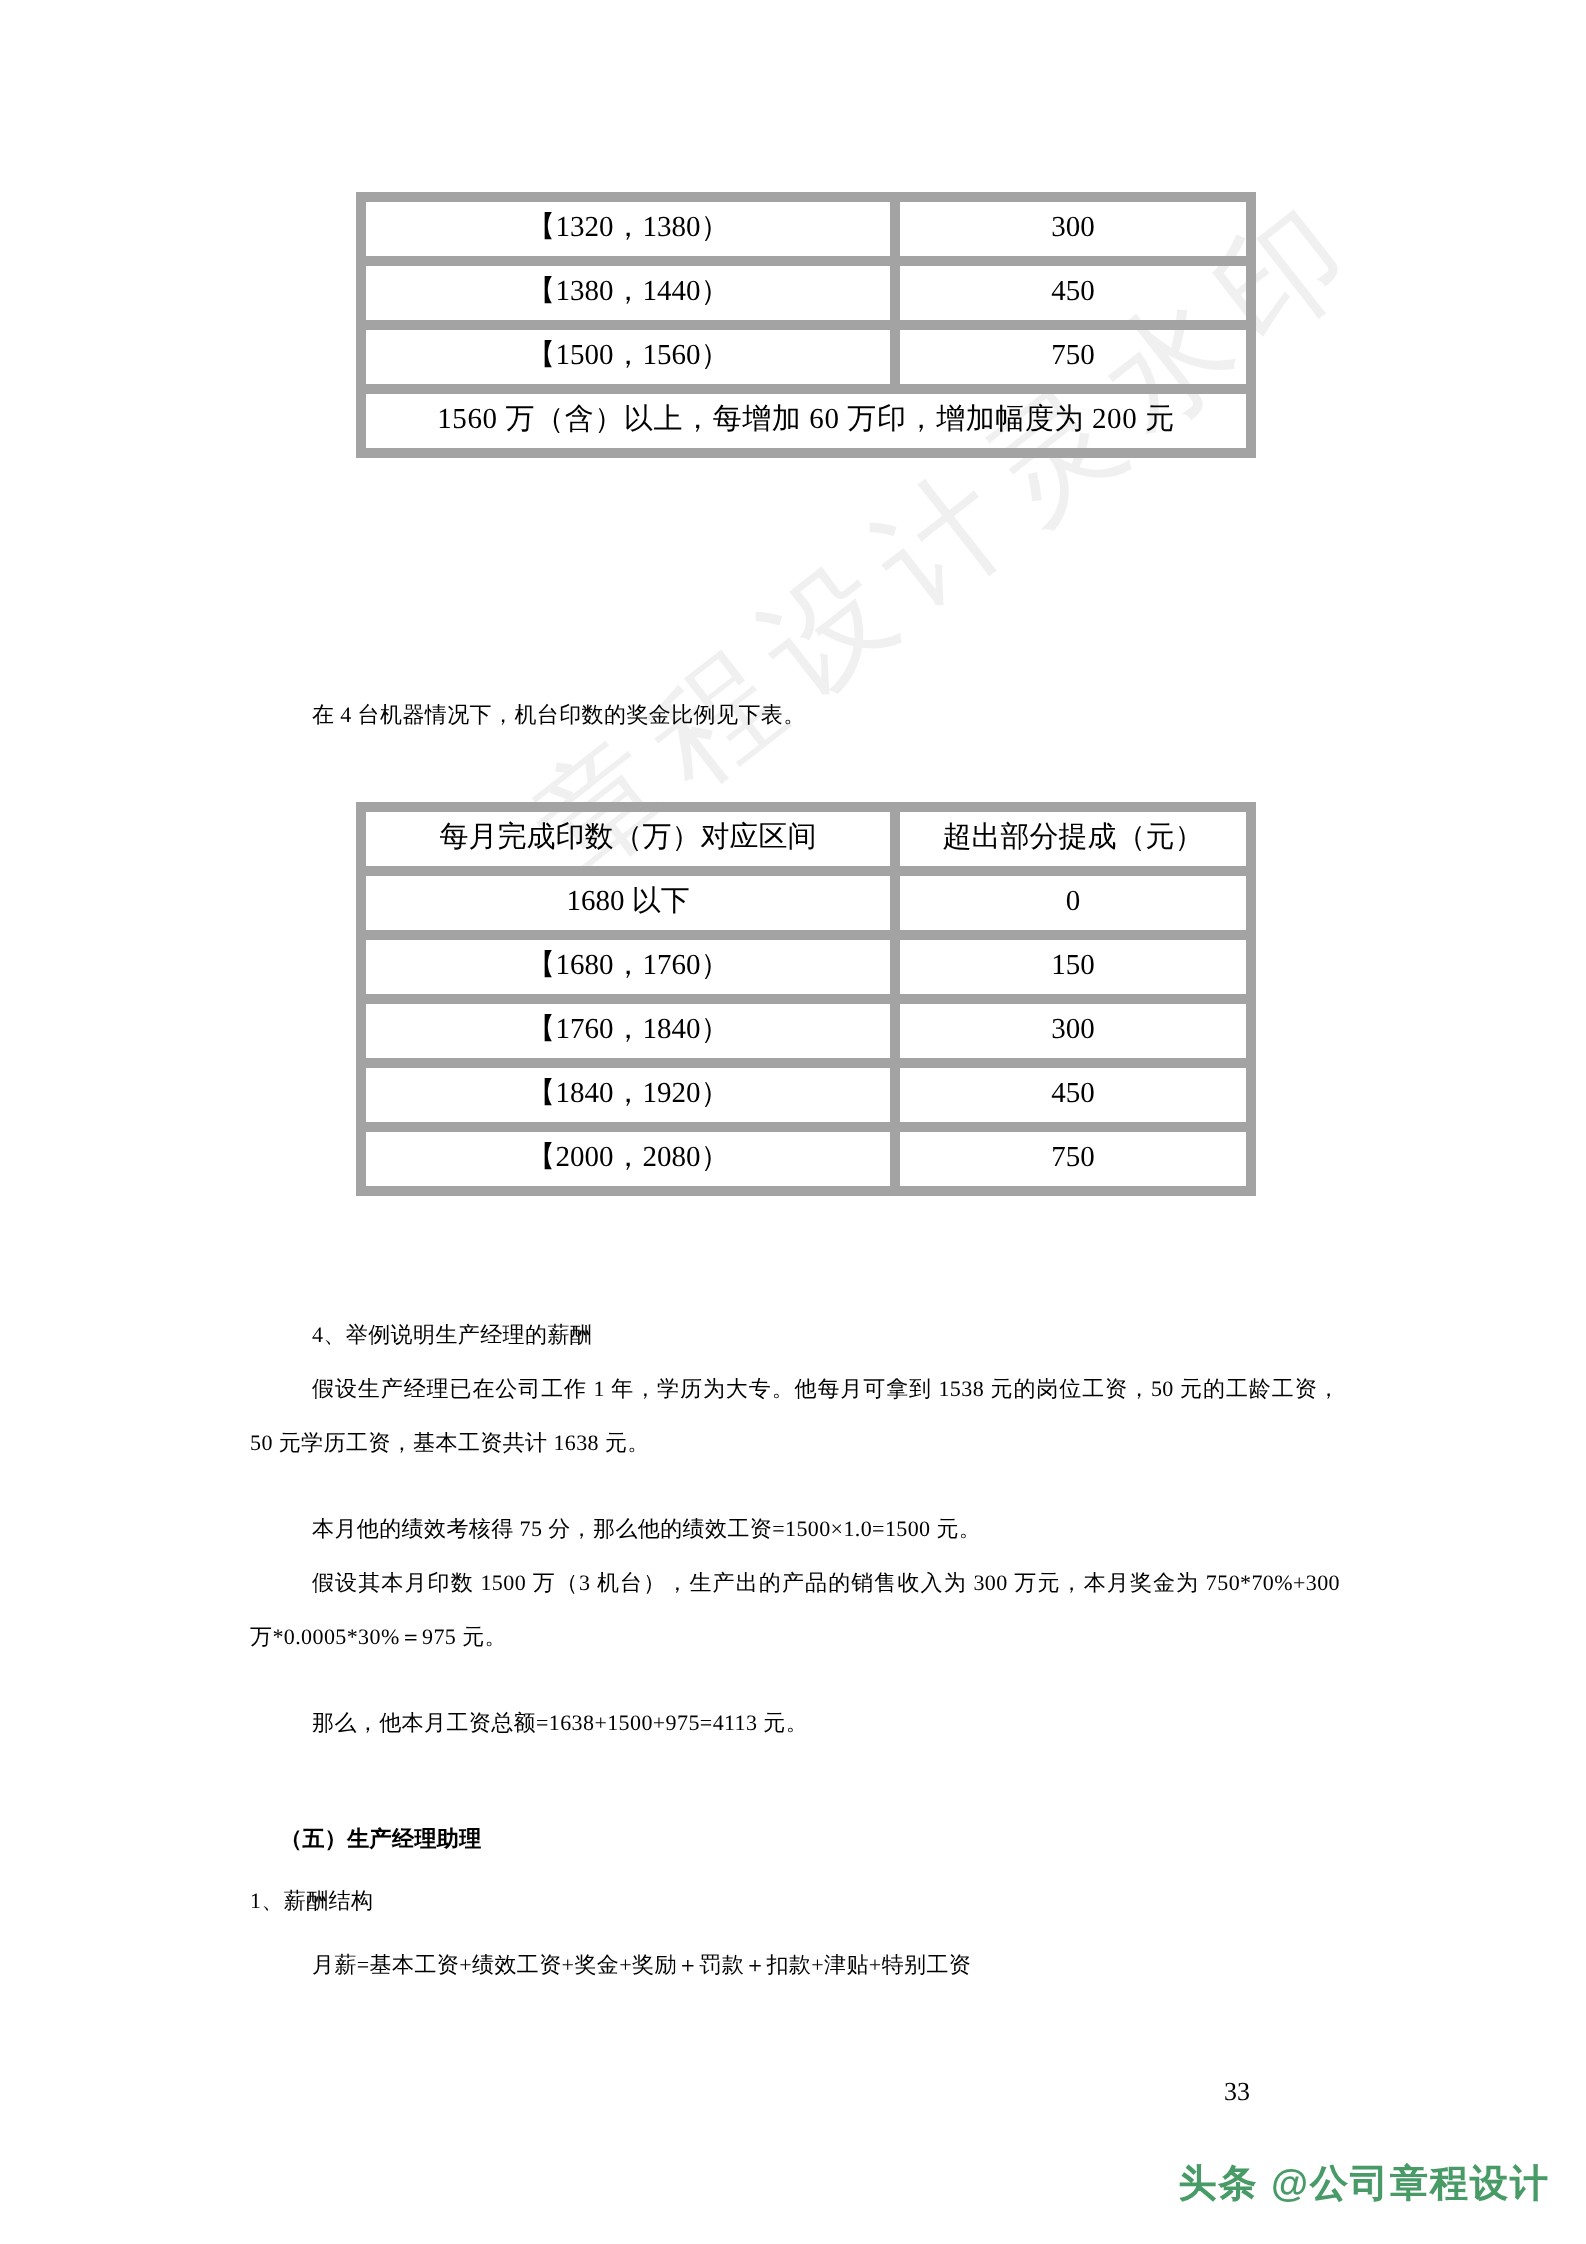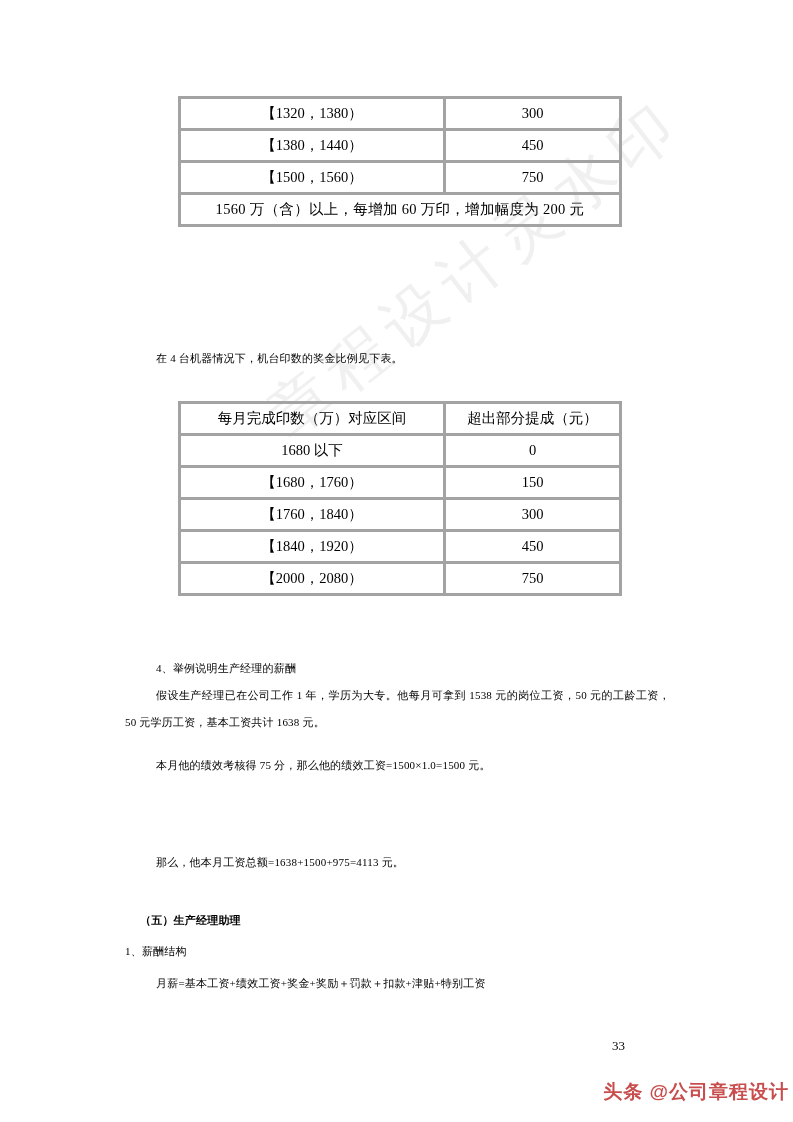--- a/index.html
+++ b/index.html
@@ -58,21 +58,21 @@
   }
 
   
   .doc-table {
     position: absolute;
     border-collapse: collapse;
     table-layout: fixed;
     background: transparent;
   }
   .doc-table td {
-    border: 3px solid #a3a3a3;
+    border: 5px solid #a3a3a3;
     text-align: center;
     vertical-align: middle;
     font-size: 14.5px;
     line-height: 1.2;
     padding: 0;
     background: transparent;
   }
   .doc-table td.col-a { width: 262px; }
   .doc-table td.col-b { width: 173px; }
   .doc-table td.full  { }
@@ -136,26 +136,26 @@
     padding-right: 0;
     font-size: 13px;
   }
   #page-number-inner {
     display: inline-block;
     margin-left: 555px;
   }
 
   #footer-watermark {
     position: absolute;
-    right: 4px;
+    right: 18px;
     top: 1079px;
     font-family: "Liberation Sans", "DejaVu Sans", sans-serif;
     font-size: 19px;
     font-weight: bold;
-    color: #b91c1c;
+    color: #15803d;
     opacity: 0.78;
     letter-spacing: 1px;
     white-space: nowrap;
     text-shadow: 0 0 1px rgba(255,255,255,0.9);
   }
 </style>
 </head>
 <body>
 
 <div class="page">
@@ -216,20 +216,21 @@
         </tr>
       </tbody>
     </table>
 
     <div class="para indent" id="para-heading-example">4、举例说明生产经理的薪酬</div>
 
     <div class="para indent" id="para-example-1">假设生产经理已在公司工作 1 年，学历为大专。他每月可拿到 1538 元的岗位工资，50 元的工龄工资，50 元学历工资，基本工资共计 1638 元。</div>
 
     <div class="para indent" id="para-example-2">本月他的绩效考核得 75 分，那么他的绩效工资=1500×1.0=1500 元。</div>
 
+    <div class="para indent" id="para-example-3">假设其本月印数 1500 万（3 机台），生产出的产品的销售收入为 300 万元，本月奖金为 750*70%+300 万*0.0005*30%＝975 元。</div>
 
     <div class="para indent" id="para-example-4">那么，他本月工资总额=1638+1500+975=4113 元。</div>
 
     <div class="para bold" id="heading-section-five">（五）生产经理助理</div>
 
     <div class="para" id="para-sub-heading">1、薪酬结构</div>
 
     <div class="para indent" id="para-formula">月薪=基本工资+绩效工资+奖金+奖励＋罚款＋扣款+津贴+特别工资</div>
 
     <div id="page-number">

